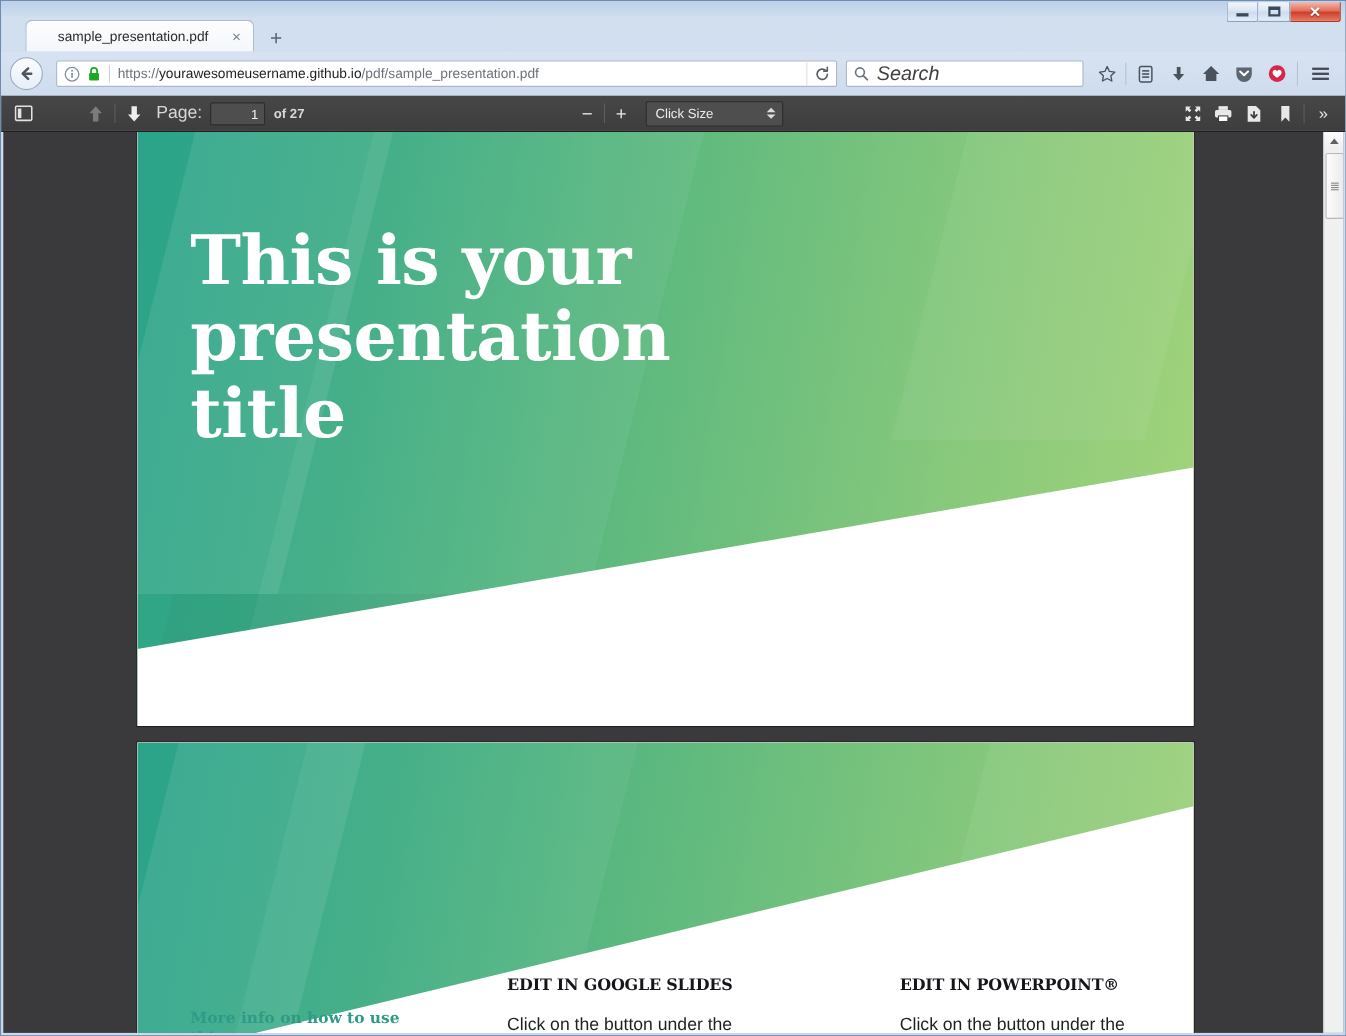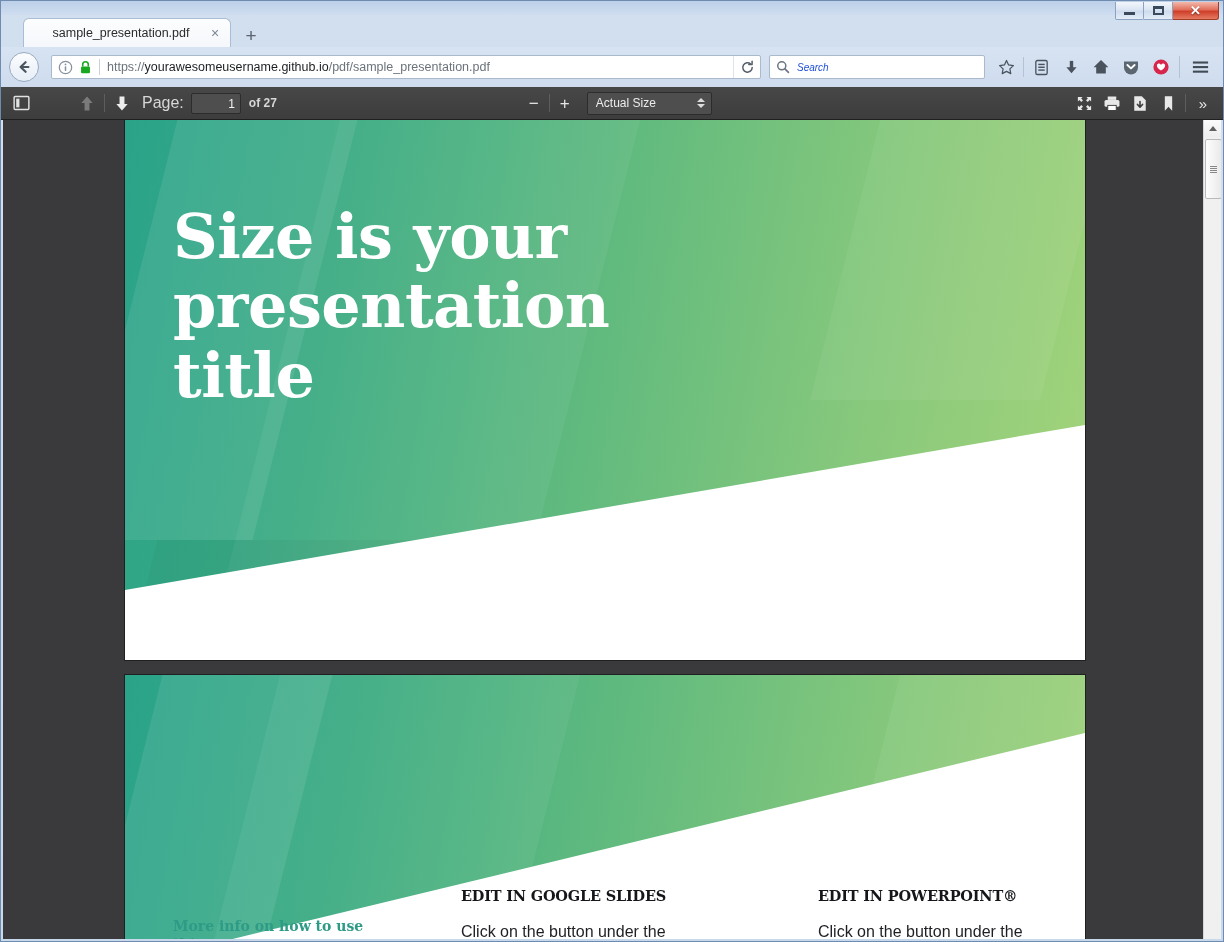--- a/index.html
+++ b/index.html
@@ -182,23 +182,23 @@
     border: 1px solid #a9bacd;
     border-radius: 2px;
     display: flex;
     align-items: center;
     padding: 0 6px;
     box-sizing: border-box;
     margin-left: 8px;
     flex: none;
   }
   .search-ph {
-    font-size: 10px;
+    font-size: 18px;
     font-style: italic;
-    color: #1d4ed8;
+    color: #404040;
     margin-left: 7px;
   }
   .navicons {
     display: flex;
     align-items: center;
     margin-left: 6px;
     flex: none;
   }
   .navicon {
     width: 30px; height: 28px;
@@ -557,21 +557,21 @@
 
     <span class="page-label">Page:</span>
     <div class="page-input">1</div>
     <span class="page-of">of 27</span>
 
     <div class="zoom-group">
       <div class="zoom-btn">−</div>
       <div class="tb-sep"></div>
       <div class="zoom-btn">+</div>
       <div class="zoom-select">
-        <span class="zoom-val">Actual Size</span>
+        <span class="zoom-val">Click Size</span>
         <span class="spinner">
           <span class="spin-up"></span>
           <span class="spin-dn"></span>
         </span>
       </div>
     </div>
 
     <div class="tb-right">
       <div class="tb-btn">
         <svg width="17" height="17" viewBox="0 0 18 18">
@@ -616,21 +616,21 @@
             <div class="band" style="left:220px; top:-20px; width:300px; height:600px; transform: skewX(-14deg);"></div>
             <div class="band2" style="left:560px; top:-40px; width:180px; height:420px; transform: skewX(-14deg);"></div>
             <div class="band" style="left:760px; top:-20px; width:230px; height:300px; transform: skewX(-14deg);"></div>
             <div class="band3" style="left:-30px; top:300px; width:260px; height:260px; transform: skewX(-14deg);"></div>
 
           </div>
 
           <svg width="960" height="540" viewBox="0 0 960 540" style="position:absolute;left:0;top:0">
             <polygon points="0,540 0,470 960,305 960,540" fill="#ffffff"></polygon>
           </svg>
-          <div class="slide-title">Size is your presentation title</div>
+          <div class="slide-title">This is your presentation title</div>
         </div>
       </div>
 
       <div class="page" id="page2">
         <div class="slide">
           <div class="slide-green">
             <div class="band" style="left:160px; top:-20px; width:300px; height:560px; transform: skewX(-14deg);"></div>
             <div class="band2" style="left:520px; top:-40px; width:170px; height:300px; transform: skewX(-14deg);"></div>
             <div class="band" style="left:780px; top:-20px; width:200px; height:240px; transform: skewX(-14deg);"></div>
 

